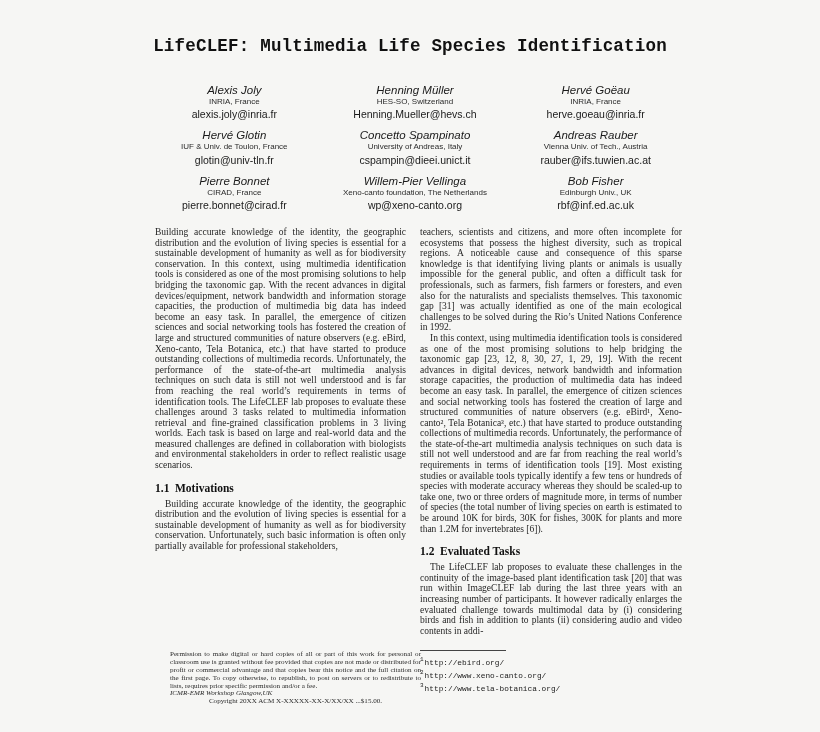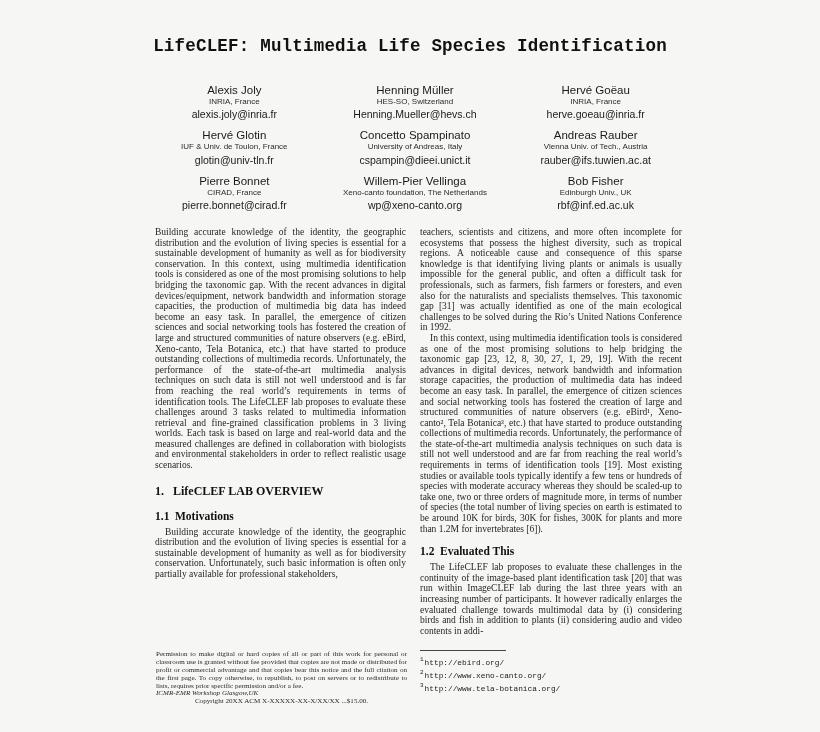--- a/index.html
+++ b/index.html
@@ -21,21 +21,21 @@
     color:#111;
   }
 
   .authors {
     position:absolute; top:84px; left:148px; width:534px;
     display:grid; grid-template-columns:1fr 1fr 1fr;
     column-gap:8px; row-gap:9px;
     text-align:center;
     font-family:"Liberation Sans", sans-serif;
   }
-  .author .name  { font-size:11.5px; color:#1a1a1a; }
+  .author .name  { font-size:11.5px; color:#1a1a1a;font-style:italic; }
   .author .affil { font-size:8px; line-height:1.3; color:#2a2a2a; margin-top:1px; }
   .author .email { font-size:10.5px; color:#1a1a1a; margin-top:1px; }
 
   .content {
     position:absolute; left:155px; top:227px; width:527px; height:505px;
     display:flex; gap:14px;
   }
   .col { position:relative; }
   .col-left  { width:251px; }
   .col-right { width:262px; }
@@ -52,21 +52,21 @@
   .h-sec {
     font-size:12px; font-weight:bold; margin:13px 0 8px 0; color:#111;
   }
   .h-sec .sec-num { display:inline-block; min-width:18px; }
   .h-subsec {
     font-size:11.5px; font-weight:bold; margin:11px 0 5px 0; color:#111;
   }
   .h-subsec .sec-num { display:inline-block; min-width:20px; }
 
   .copyright-block {
-    position:absolute; left:1px; bottom:26px; width:100%;
+    position:absolute; left:15px; bottom:26px; width:100%;
     font-size:7.1px; line-height:7.8px; text-align:justify; color:#2a2a2a;
   }
   .copyright-block .venue { font-style:italic; text-align:left; }
   .copyright-block .notice { text-align:center; }
 
   .footnote-block {
     position:absolute; left:0; bottom:38px; width:100%;
   }
   .footnote-rule {
     width:86px; height:0;
@@ -133,42 +133,39 @@
     <div class="affil">Edinburgh Univ., UK</div>
     <div class="email">rbf@inf.ed.ac.uk</div>
   </div>
 </div>
 
 <div class="content">
 
   <div class="col col-left">
     <p class="body-text">Building accurate knowledge of the identity, the geographic distribution and the evolution of living species is essential for a sustainable development of humanity as well as for biodiversity conservation. In this context, using multimedia identification tools is considered as one of the most promising solutions to help bridging the taxonomic gap. With the recent advances in digital devices/equipment, network bandwidth and information storage capacities, the production of multimedia big data has indeed become an easy task. In parallel, the emergence of citizen sciences and social networking tools has fostered the creation of large and structured communities of nature observers (e.g. eBird, Xeno-canto, Tela Botanica, etc.)  that have started to produce outstanding collections of multimedia records. Unfortunately, the performance of the state-of-the-art multimedia analysis techniques on such data is still not well understood and is far from reaching the real world’s requirements in terms of identification tools. The LifeCLEF lab proposes to evaluate these challenges around 3 tasks related to multimedia information retrieval and fine-grained classification problems in 3 living worlds. Each task is based on large and real-world data and the measured challenges are defined in collaboration with biologists and environmental stakeholders in order to reflect realistic usage scenarios.</p>
 
-    <div class="h-sec">
-      <span class="sec-num">1.</span><span>LifeCLEF LAB OVERVIEW</span>
-    </div>
 
     <div class="h-subsec">
       <span class="sec-num">1.1</span><span>Motivations</span>
     </div>
     <p class="body-text indent">Building accurate knowledge of the identity, the geographic distribution and the evolution of living species is essential for a sustainable development of humanity as well as for biodiversity conservation. Unfortunately, such basic information is often only partially available for professional stakeholders,</p>
 
     <div class="copyright-block">
       <div class="perm">Permission to make digital or hard copies of all or part of this work for personal or classroom use is granted without fee provided that copies are not made or distributed for profit or commercial advantage and that copies bear this notice and the full citation on the first page. To copy otherwise, to republish, to post on servers or to redistribute to lists, requires prior specific permission and/or a fee.</div>
       <div class="venue">ICMR-EMR Workshop Glasgow,UK</div>
       <div class="notice">Copyright 20XX ACM X-XXXXX-XX-X/XX/XX ...$15.00.</div>
     </div>
   </div>
 
   <div class="col col-right">
     <p class="body-text">teachers, scientists and citizens, and more often incomplete for ecosystems that possess the highest diversity, such as tropical regions. A noticeable cause and consequence of this sparse knowledge is that identifying living plants or animals is usually impossible for the general public, and often a difficult task for professionals, such as farmers, fish farmers or foresters, and even also for the naturalists and specialists themselves. This taxonomic gap [31] was actually identified as one of the main ecological challenges to be solved during the Rio’s United Nations Conference in 1992.</p>
     <p class="body-text indent">In this context, using multimedia identification tools is considered as one of the most promising solutions to help bridging the taxonomic gap [23, 12, 8, 30, 27, 1, 29, 19]. With the recent advances in digital devices, network bandwidth and information storage capacities, the production of multimedia data has indeed become an easy task. In parallel, the emergence of citizen sciences and social networking tools has fostered the creation of large and structured communities of nature observers (e.g.  eBird¹, Xeno-canto², Tela Botanica³, etc.)  that have started to produce outstanding collections of multimedia records. Unfortunately, the performance of the state-of-the-art multimedia analysis techniques on such data is still not well understood and are far from reaching the real world’s requirements in terms of identification tools [19]. Most existing studies or available tools typically identify a few tens or hundreds of species with moderate accuracy whereas they should be scaled-up to take one, two or three orders of magnitude more, in terms of number of species (the total number of living species on earth is estimated to be around 10K for birds, 30K for fishes, 300K for plants and more than 1.2M for invertebrates [6]).</p>
 
     <div class="h-subsec">
-      <span class="sec-num">1.2</span><span>Evaluated This</span>
+      <span class="sec-num">1.2</span><span>Evaluated Tasks</span>
     </div>
     <p class="body-text indent">The LifeCLEF lab proposes to evaluate these challenges in the continuity of the image-based plant identification task [20] that was run within ImageCLEF lab during the last three years with an increasing number of participants. It however radically enlarges the evaluated challenge towards multimodal data by (i) considering birds and fish in addition to plants (ii) considering audio and video contents in addi-</p>
 
     <div class="footnote-block">
       <div class="footnote-rule"></div>
       <div class="footnote">
         <span class="fn-marker">1</span><span>http://ebird.org/</span>
       </div>
       <div class="footnote">
         <span class="fn-marker">2</span><span>http://www.xeno-canto.org/</span>

